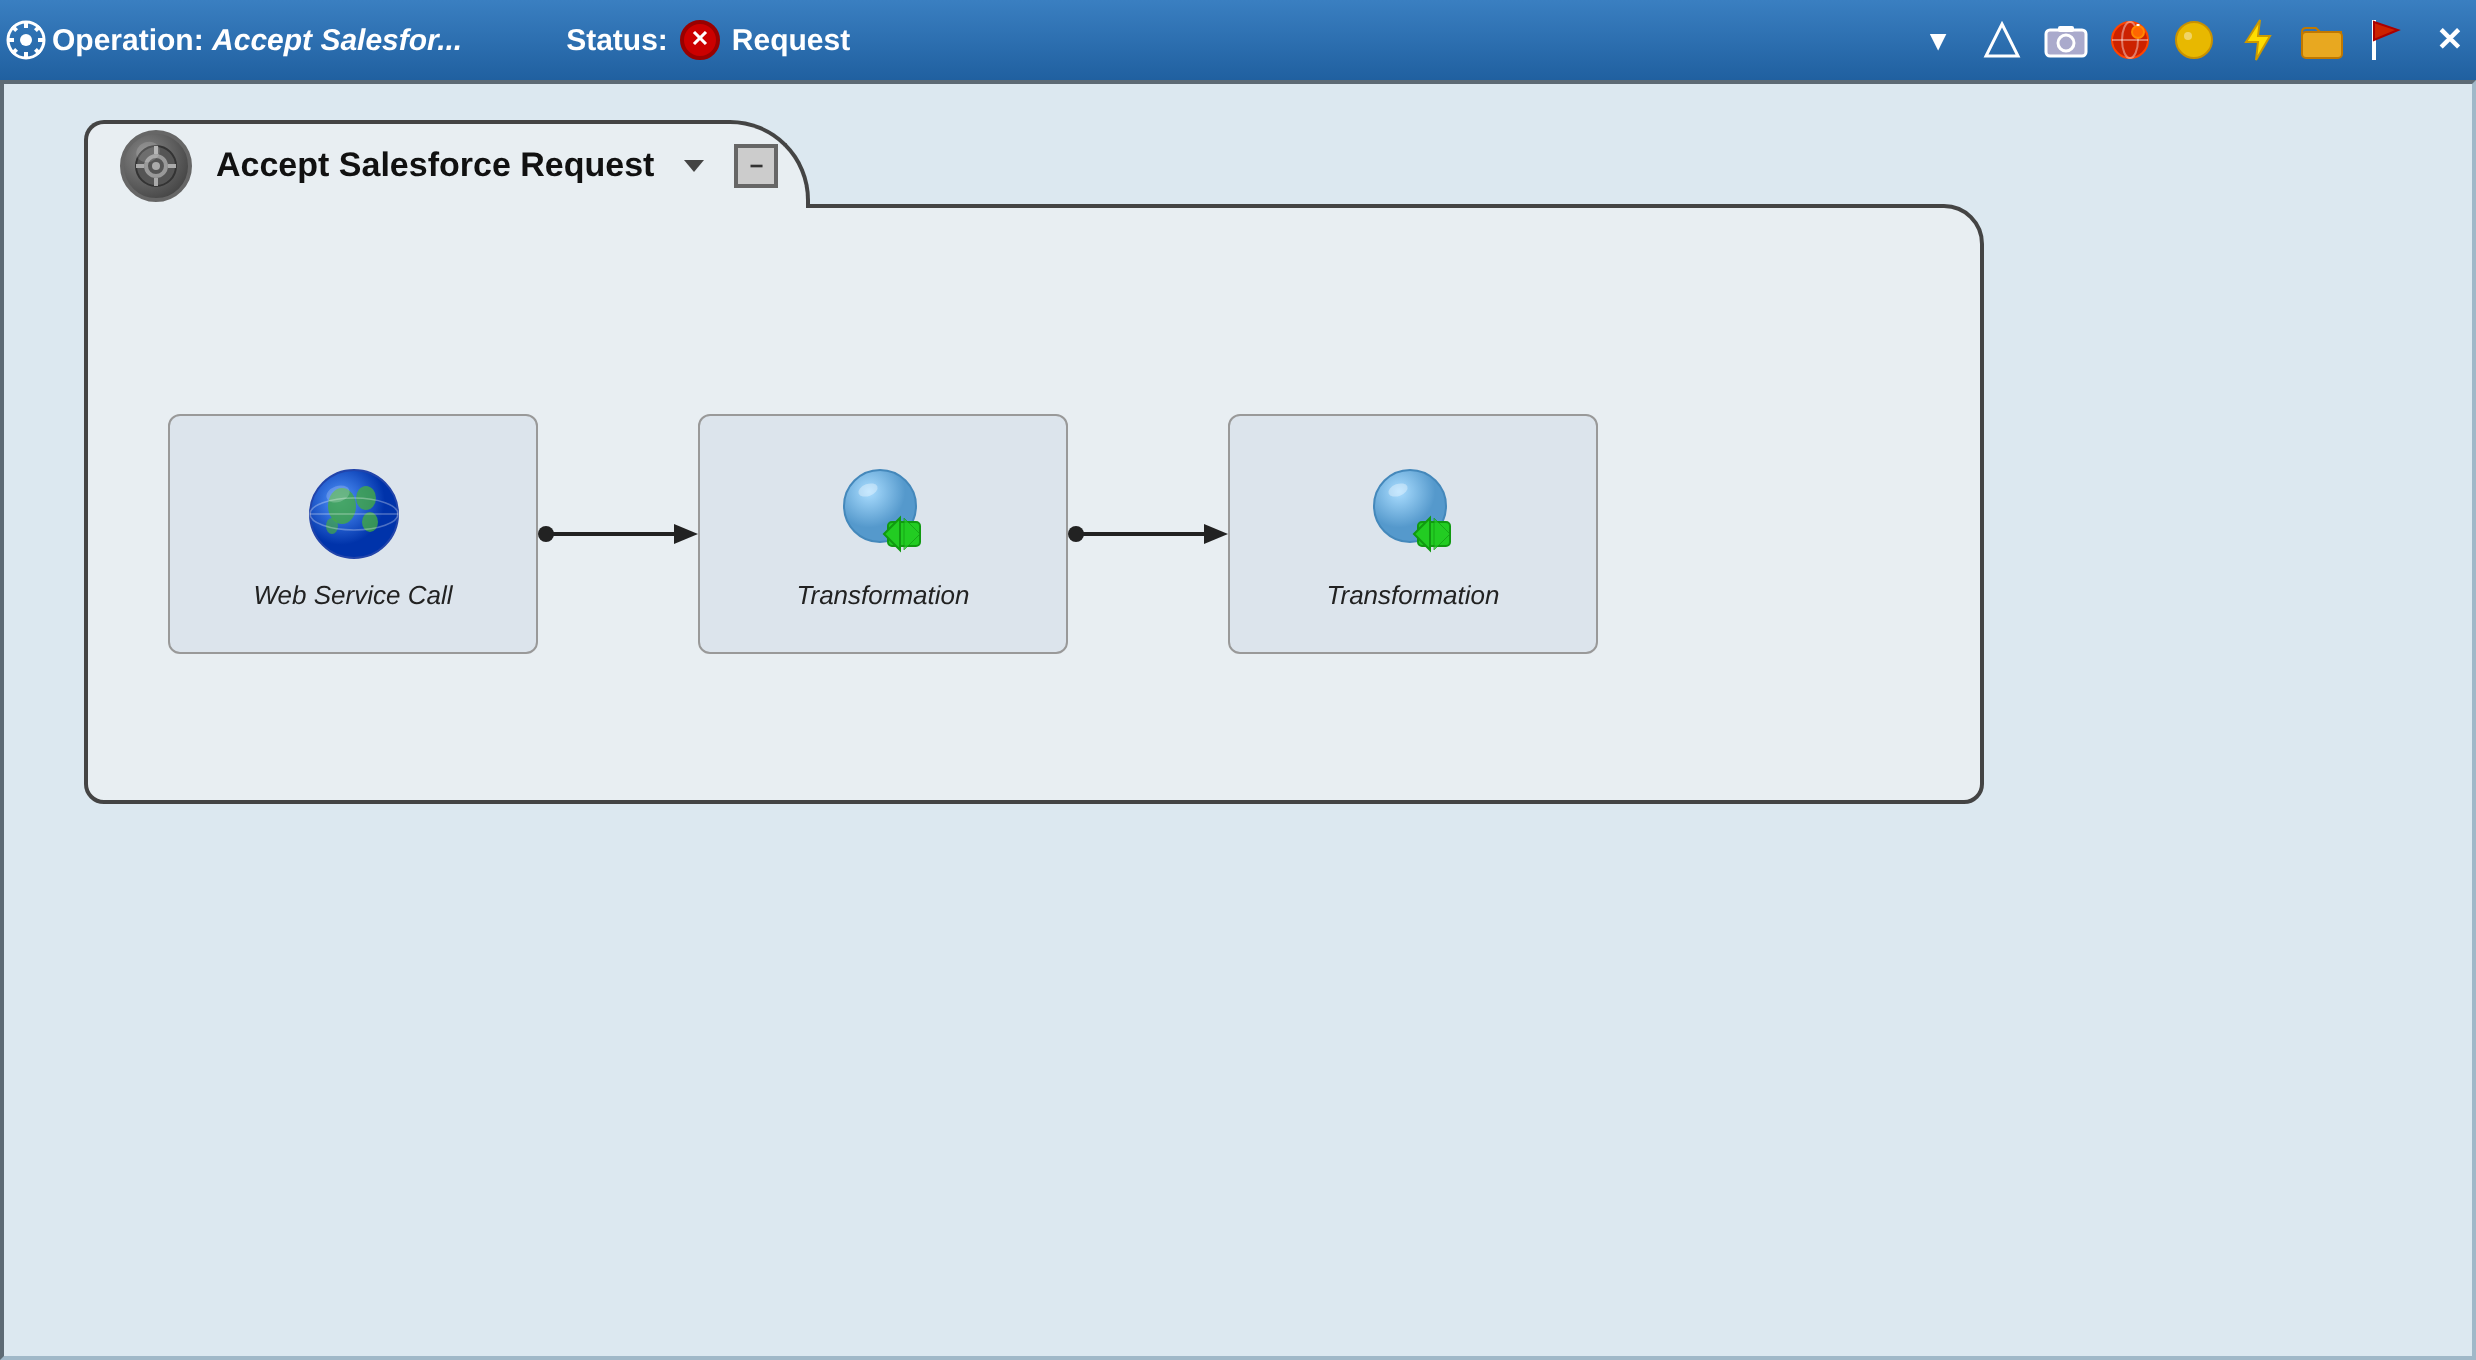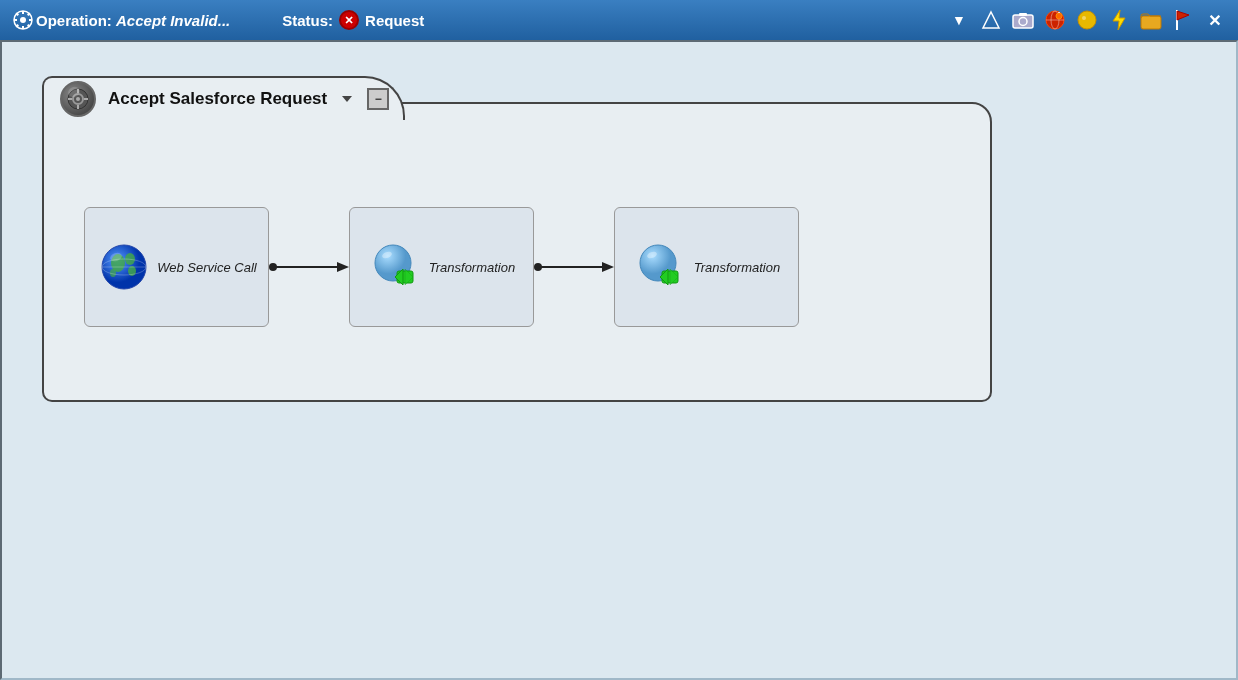--- a/index.html
+++ b/index.html
@@ -11,21 +11,21 @@
       font-family: Arial, sans-serif;
       overflow: hidden;
     }
 
     
     .title-bar {
       background: linear-gradient(to bottom, #3a7fc1, #2060a0);
       height: 40px;
       display: flex;
       align-items: center;
-      padding: 0 10px;
+      padding: 0 0;
       color: white;
       font-size: 15px;
       font-weight: bold;
       user-select: none;
     }
 
     .title-bar .operation-label {
       font-style: normal;
       font-weight: bold;
     }
@@ -102,21 +102,20 @@
       height: 44px;
       background: #e8eef2;
       border: 2px solid #444;
       border-bottom: none;
       border-radius: 10px 40px 0 0;
       padding: 0 14px;
       display: flex;
       align-items: center;
       gap: 10px;
       min-width: 360px;
-      margin-top: 16px;
     }
 
     .op-icon {
       width: 40px;
       height: 40px;
       display: flex;
       align-items: center;
       justify-content: center;
       position: relative;
     }
@@ -191,20 +190,21 @@
     }
 
     
     .flow-node {
       width: 185px;
       height: 120px;
       background: #dce4ec;
       border: 1.5px solid #999;
       border-radius: 6px;
       display: flex;
+      flex-direction: column;
       align-items: center;
       justify-content: center;
       gap: 6px;
       cursor: pointer;
       position: relative;
     }
 
     .node-icon {
       width: 55px;
       height: 55px;
@@ -272,21 +272,21 @@
       <line x1="17" y1="11" x2="20" y2="11" stroke="white" stroke-width="2"></line>
       <line x1="4.2" y1="4.2" x2="6.3" y2="6.3" stroke="white" stroke-width="2"></line>
       <line x1="15.7" y1="15.7" x2="17.8" y2="17.8" stroke="white" stroke-width="2"></line>
       <line x1="17.8" y1="4.2" x2="15.7" y2="6.3" stroke="white" stroke-width="2"></line>
       <line x1="6.3" y1="15.7" x2="4.2" y2="17.8" stroke="white" stroke-width="2"></line>
     </svg>
   </div>
 
   <span class="operation-label">Operation:</span>
   &nbsp;
-  <span class="operation-name">Accept Invalid...</span>
+  <span class="operation-name">Accept Salesfor...</span>
 
   <div class="status-section">
     <span class="status-label">Status:</span>
     <div class="status-icon-invalid">✕</div>
     <span class="status-invalid">Request</span>
   </div>
 
   <div class="title-bar-spacer"></div>
 
   <div class="title-bar-icons">

